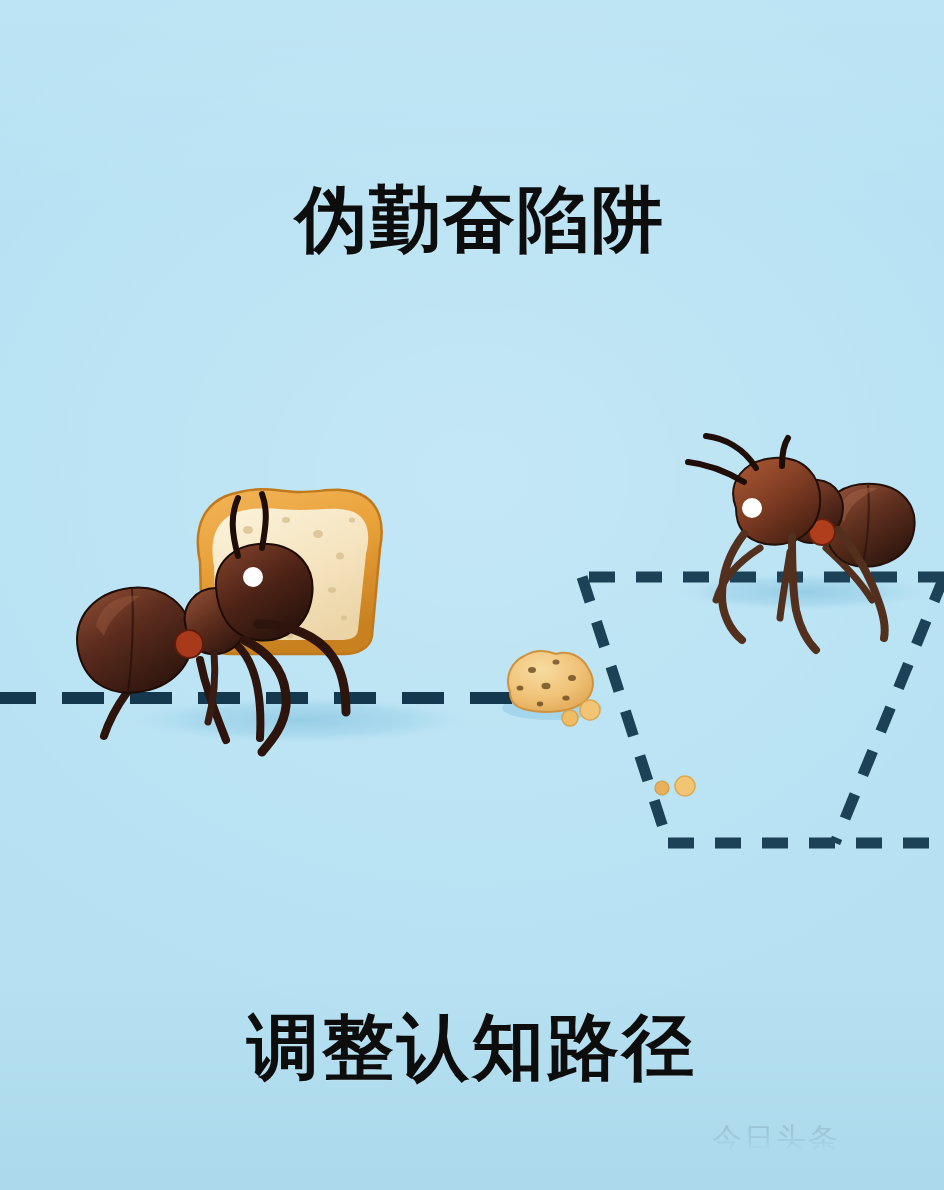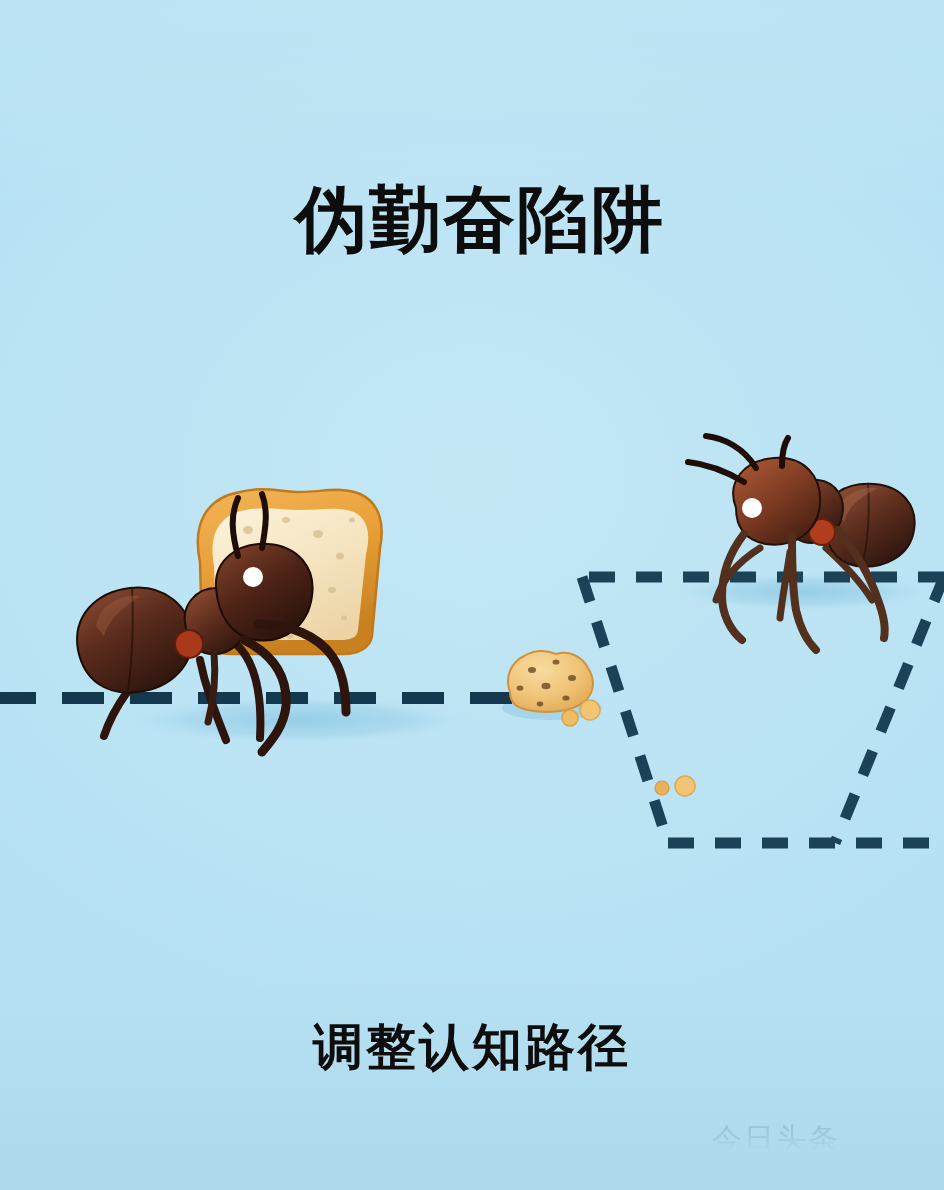--- a/index.html
+++ b/index.html
@@ -39,21 +39,21 @@
     text-shadow: 0 1px 0 rgba(255,255,255,0.18);
   }
   .title-text {
     top: 176px;
     font-size: 72px;
     line-height: 86px;
     padding-left: 8px;
   }
   .footer-text {
     top: 1004px;
-    font-size: 50px;
+    font-size: 72px;
     line-height: 86px;
     letter-spacing: 3px;
   }
 
   
   #scene {
     position: absolute;
     left: 0;
     top: 0;
     width: 944px;

